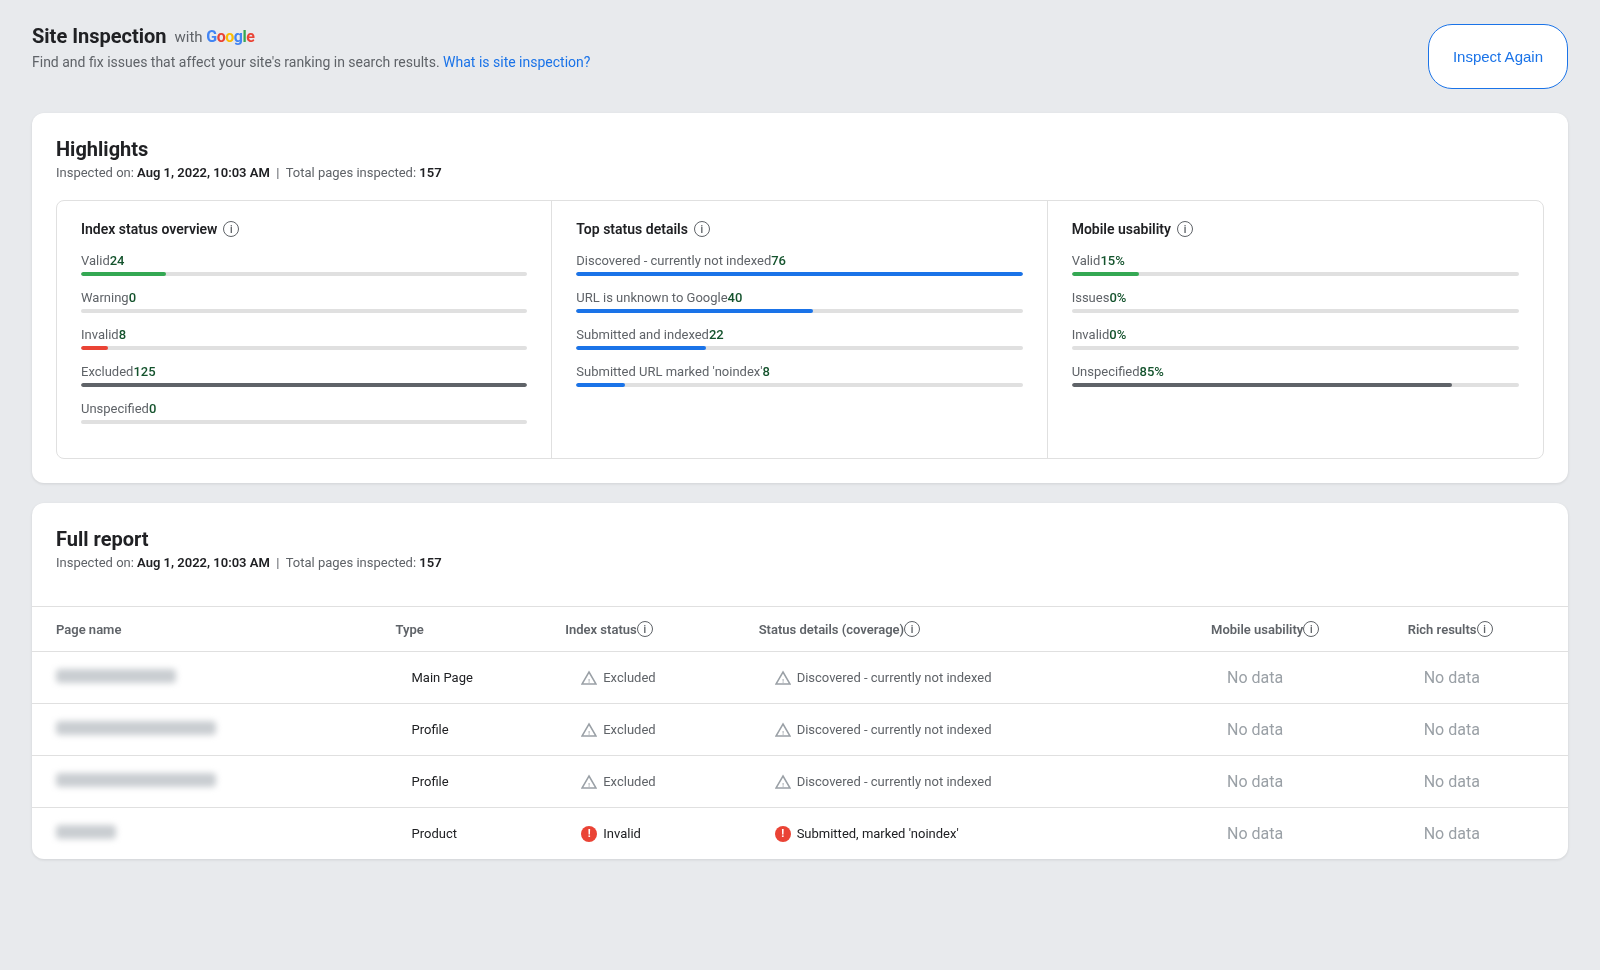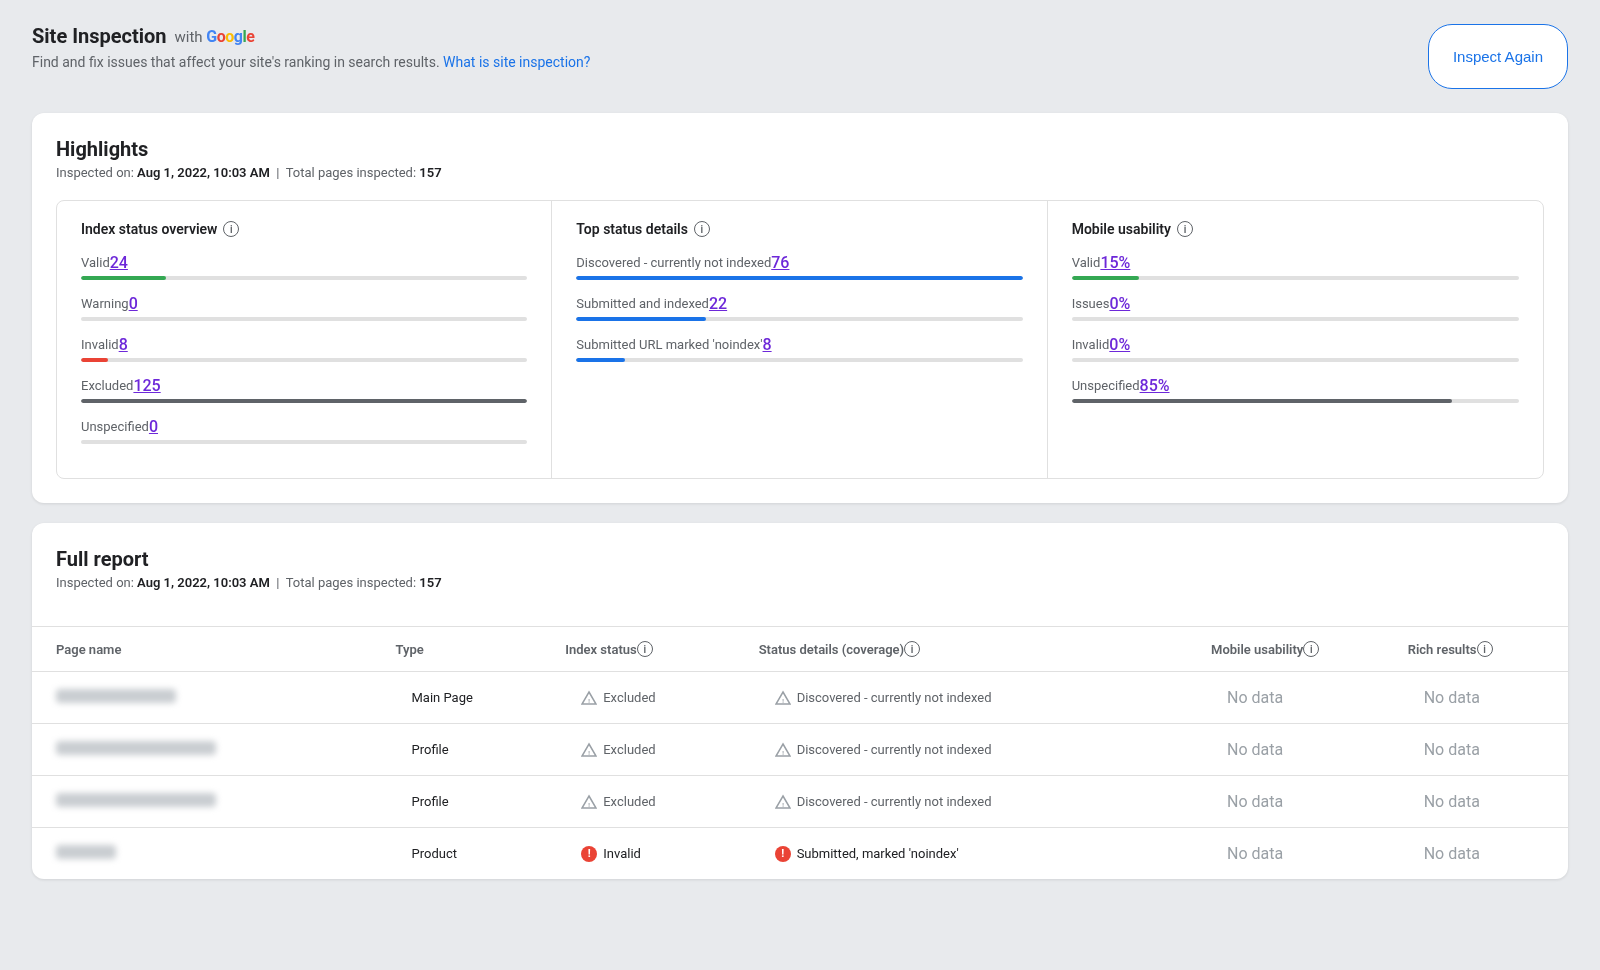--- a/index.html
+++ b/index.html
@@ -123,24 +123,23 @@
       display: flex;
       justify-content: flex-start;
       align-items: center;
       margin-bottom: 4px;
     }
     .bar-label {
       font-size: 13px;
       color: #5f6368;
     }
     .bar-value {
-      font-size: 16px;
-      color: #6d28d9;
+      font-size: 13px;
+      color: #14532d;
       font-weight: 500;
-      text-decoration: underline;
     }
     .bar-track {
       height: 4px;
       background: #e0e0e0;
       border-radius: 2px;
       overflow: hidden;
     }
     .bar-fill {
       height: 100%;
       border-radius: 2px;
@@ -340,20 +339,29 @@
         <div class="bar-label-row">
           <span class="bar-label">Discovered - currently not indexed</span>
           <span class="bar-value">76</span>
         </div>
         <div class="bar-track">
             <div class="bar-fill" style="width:100%; background:#1a73e8;"></div>
           </div>
       </div>
       <div class="bar-row">
         <div class="bar-label-row">
+          <span class="bar-label">URL is unknown to Google</span>
+          <span class="bar-value">40</span>
+        </div>
+        <div class="bar-track">
+            <div class="bar-fill" style="width:53%; background:#1a73e8;"></div>
+          </div>
+      </div>
+      <div class="bar-row">
+        <div class="bar-label-row">
           <span class="bar-label">Submitted and indexed</span>
           <span class="bar-value">22</span>
         </div>
         <div class="bar-track">
             <div class="bar-fill" style="width:29%; background:#1a73e8;"></div>
           </div>
       </div>
       <div class="bar-row">
         <div class="bar-label-row">
           <span class="bar-label">Submitted URL marked 'noindex'</span>

